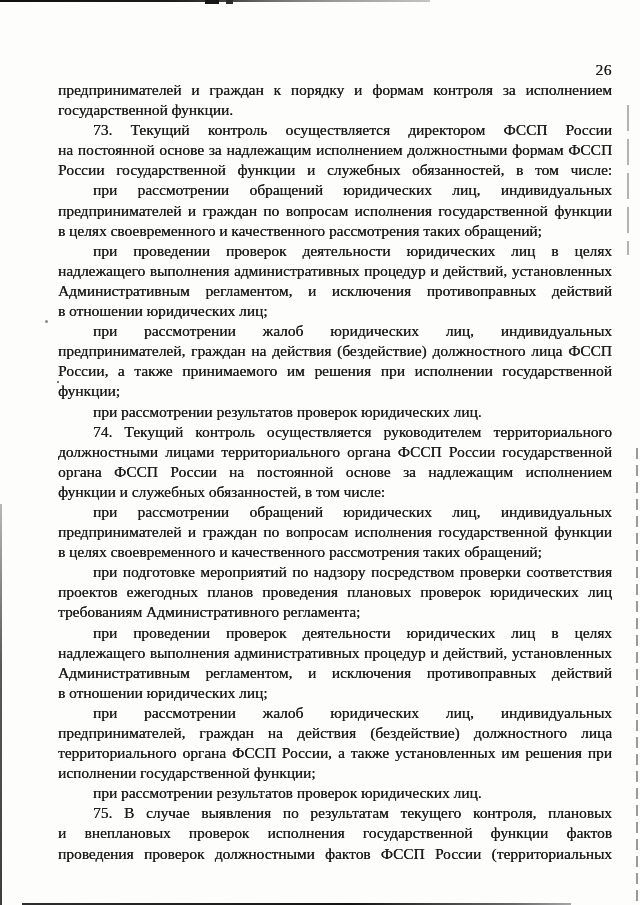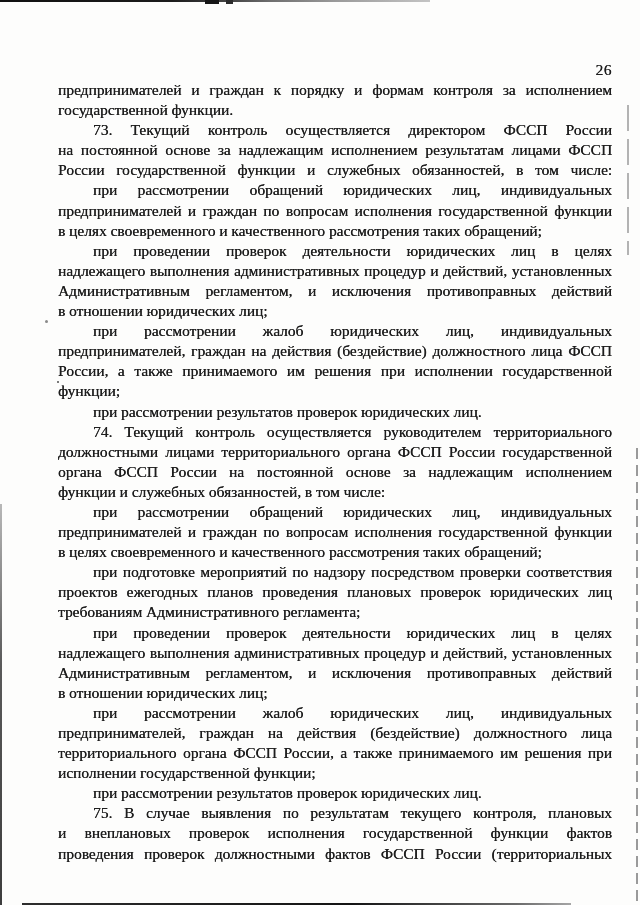--- a/index.html
+++ b/index.html
@@ -71,21 +71,21 @@
 
   <div class="text-block">
 
     <div class="para">
       <div class="line">предпринимателей и граждан к порядку и формам контроля за исполнением</div>
       <div class="line left">государственной функции.</div>
     </div>
 
     <div class="para">
       <div class="line indent">73. Текущий контроль осуществляется директором ФССП России</div>
-      <div class="line">на постоянной основе за надлежащим исполнением результатам лицами ФССП</div>
+      <div class="line">на постоянной основе за надлежащим исполнением должностными формам ФССП</div>
       <div class="line">России государственной функции и служебных обязанностей, в том числе:</div>
     </div>
 
     <div class="para">
       <div class="line indent">при рассмотрении обращений юридических лиц, индивидуальных</div>
       <div class="line">предпринимателей и граждан по вопросам исполнения государственной функции</div>
       <div class="line left">в целях своевременного и качественного рассмотрения таких обращений;</div>
     </div>
 
     <div class="para">
@@ -128,21 +128,21 @@
     <div class="para">
       <div class="line indent">при проведении проверок деятельности юридических лиц в целях</div>
       <div class="line">надлежащего выполнения административных процедур и действий, установленных</div>
       <div class="line">Административным регламентом, и исключения противоправных действий</div>
       <div class="line left">в отношении юридических лиц;</div>
     </div>
 
     <div class="para">
       <div class="line indent">при рассмотрении жалоб юридических лиц, индивидуальных</div>
       <div class="line">предпринимателей, граждан на действия (бездействие) должностного лица</div>
-      <div class="line">территориального органа ФССП России, а также принимаемого им решения при</div>
+      <div class="line">территориального органа ФССП России, а также установленных им решения при</div>
       <div class="line left">исполнении государственной функции;</div>
     </div>
 
     <div class="para">
       <div class="line indent left">при рассмотрении результатов проверок юридических лиц.</div>
     </div>
 
     <div class="para">
       <div class="line indent">75. В случае выявления по результатам текущего контроля, плановых</div>
       <div class="line">и внеплановых проверок исполнения государственной функции фактов</div>

